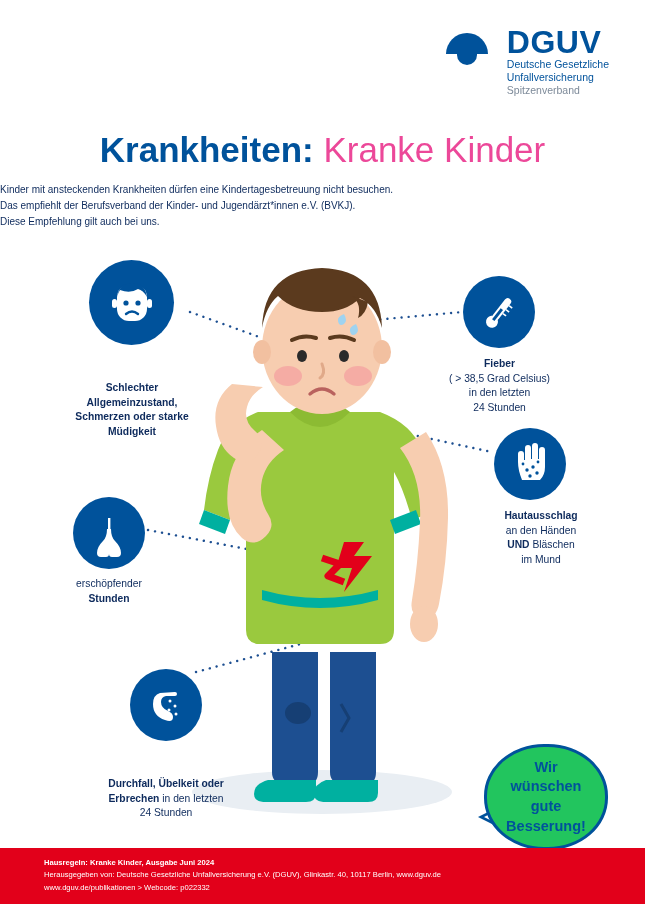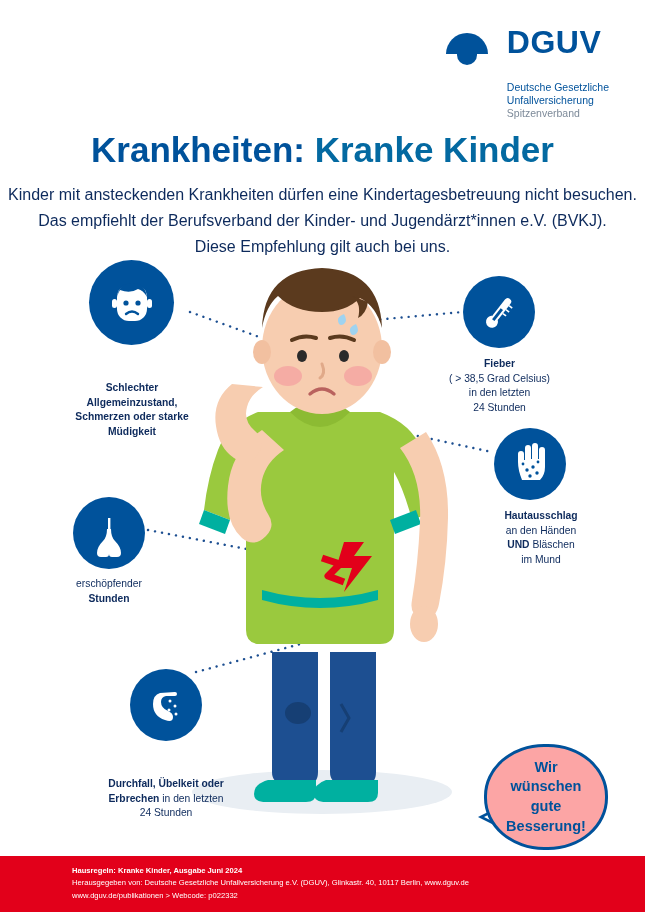--- a/index.html
+++ b/index.html
@@ -64,21 +64,21 @@
     font-size: 32px;
     font-weight: bold;
     letter-spacing: 0.5px;
     color: #00529b;
     line-height: 1;
   }
   .logo-sub {
     font-size: 10.5px;
     color: #00529b;
     line-height: 1.25;
-    margin-top: 23px;
+    margin-top: 0;
     font-weight: normal;
   }
   .logo-sub .grey {
     color: #7d8a99;
   }
 
   
   .title {
     position: absolute;
     top: 131px;
@@ -86,30 +86,29 @@
     width: 645px;
     text-align: center;
     font-size: 35px;
     line-height: 1.1;
     color: #00529b;
   }
   .title .bold {
     font-weight: bold;
   }
   .title .reg {
-    font-weight: bold;
-    color: #0369a1;
+    font-weight: normal;
+    color: #ec4899;
   }
   .subtitle {
     position: absolute;
     top: 182px;
     left: 0;
     width: 645px;
-    text-align: center;
-    font-size: 16px;
+    font-size: 10px;
     line-height: 1.62;
     color: #0d2a5c;
   }
 
   
   .illustration {
     position: absolute;
     left: 0;
     top: 252px;
     width: 645px;
@@ -137,21 +136,21 @@
 
   
   .bubble {
     position: absolute;
     left: 484px;
     top: 744px;
     width: 118px;
     height: 100px;
     border: 3px solid #00529b;
     border-radius: 60px / 52px;
-    background: #fca5a5;
+    background: #22c55e;
     display: flex;
     align-items: center;
     justify-content: center;
     text-align: center;
     font-size: 14.5px;
     font-weight: bold;
     line-height: 1.35;
     color: #00529b;
   }
   .bubble-tail {
@@ -172,27 +171,27 @@
     height: 0;
     border-top: 7px solid transparent;
     border-bottom: 7px solid transparent;
     border-right: 14px solid #ffffff;
   }
 
   
   .footer {
     position: absolute;
     left: 0;
-    bottom: 0;
+    bottom: 8px;
     width: 645px;
     height: 56px;
     background: #e2001a;
     color: #ffffff;
     box-sizing: border-box;
-    padding: 9px 72px;
+    padding: 9px 44px;
     font-size: 7.6px;
     line-height: 1.62;
   }
   .footer .line1 { font-weight: bold; }
 </style>
 </head>
 <body>
 
 <div class="poster">
 

